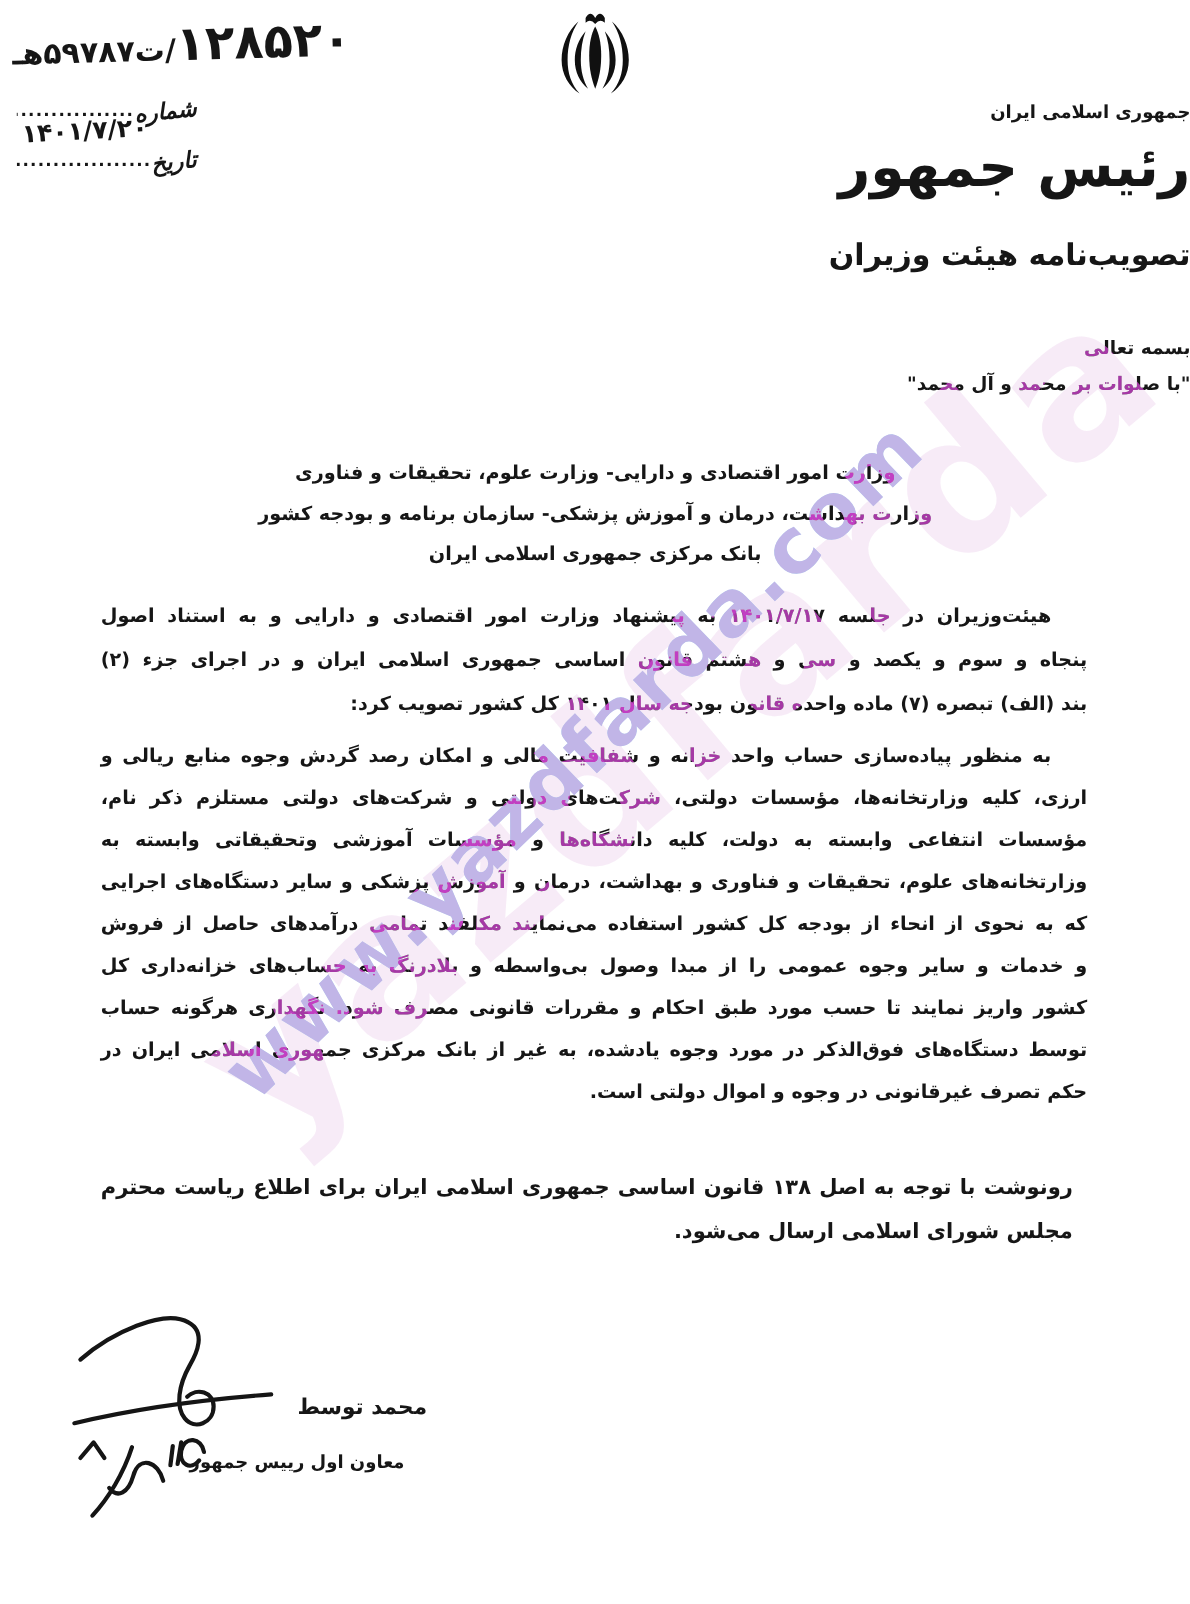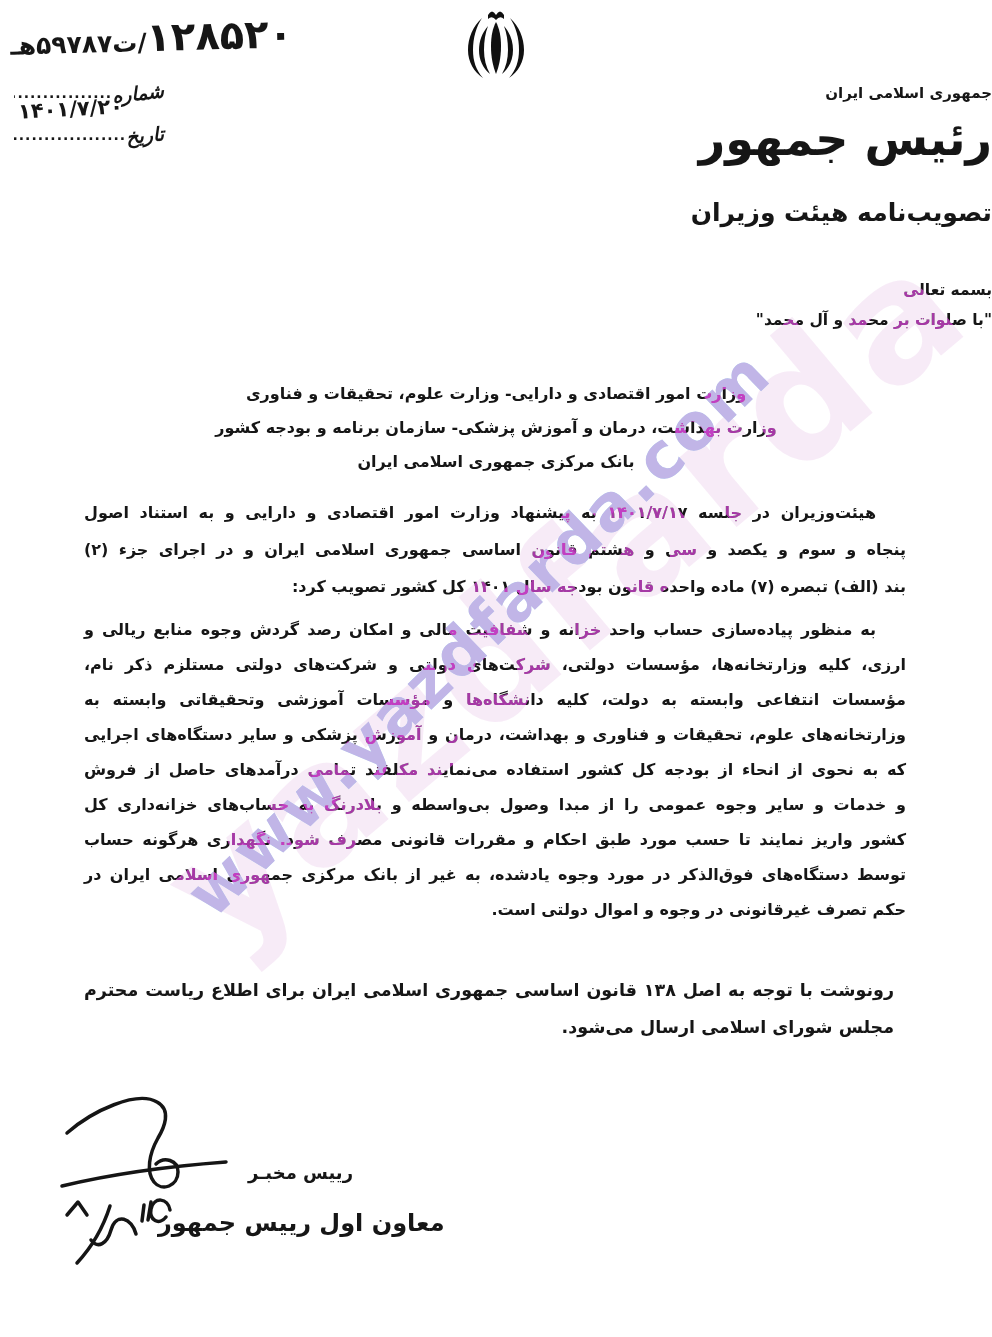--- a/index.html
+++ b/index.html
@@ -47,21 +47,21 @@
   .p2 .line{height:35px; line-height:35px;}
   .p2{margin-top:7px;}
   .indent{padding-right:30px;}
   .pl{text-align-last:right;}
   .postscript{position:absolute; right:98px; left:84px; top:972px; direction:rtl;
               font-size:17.5px; font-weight:bold;}
   .postscript .line{height:37px; line-height:37px;}
   
   .sig-svg{position:absolute; left:52px; top:1076px;}
   .sig-name{position:absolute; left:248px; top:1162px; font-size:18px; font-weight:bold; direction:rtl; white-space:nowrap;}
-  .sig-title{position:absolute; left:158px; top:1209px; font-size:24px; font-weight:bold; direction:rtl; white-space:nowrap;}
+  .sig-title{position:absolute; left:158px; top:1209px; font-size:15px; font-weight:bold; direction:rtl; white-space:nowrap;}
 </style>
 </head>
 <body>
 
 <div class="page">
 
   <div class="ghost back">yazdfarda</div>
 
   <div class="wm back">www.yazdfarda.com</div>
 
@@ -132,19 +132,19 @@
     <svg width="330" height="195" viewBox="0 0 330 195" fill="none" stroke="#151515" stroke-width="3.5" stroke-linecap="round" stroke-linejoin="round" xmlns="http://www.w3.org/2000/svg">
       <path d="M15 57 C40 35 85 14 105 26 C120 34 112 52 106 62 C97 78 94 96 102 106 C110 116 126 110 126 96 C126 84 112 80 104 88"></path>
       <path d="M10 110 C60 98 120 90 174 86"></path>
       <path d="M118 134 c-2 -12 -16 -14 -19 -1 c-2 11 8 17 15 8"></path>
       <path d="M99 126 l-3 18 M92 129 l-2 16"></path>
       <path d="M84 158 c-4 -16 -20 -22 -25 -4 c-4 14 -13 19 -20 10"></path>
       <path d="M58 130 c-7 22 -20 43 -33 57"></path>
       <path d="M15 139 l11 -13 l9 13"></path>
     </svg>
   </div>
-  <div class="sig-name">رییس مخبـر</div>
+  <div class="sig-name">محمد توسط</div>
   <div class="sig-title">معاون اول رییس جمهور</div>
 
   <div class="ghost front">yazdfarda</div>
   <div class="wm front">www.yazdfarda.com</div>
 
 </div>
 
 </body></html>

